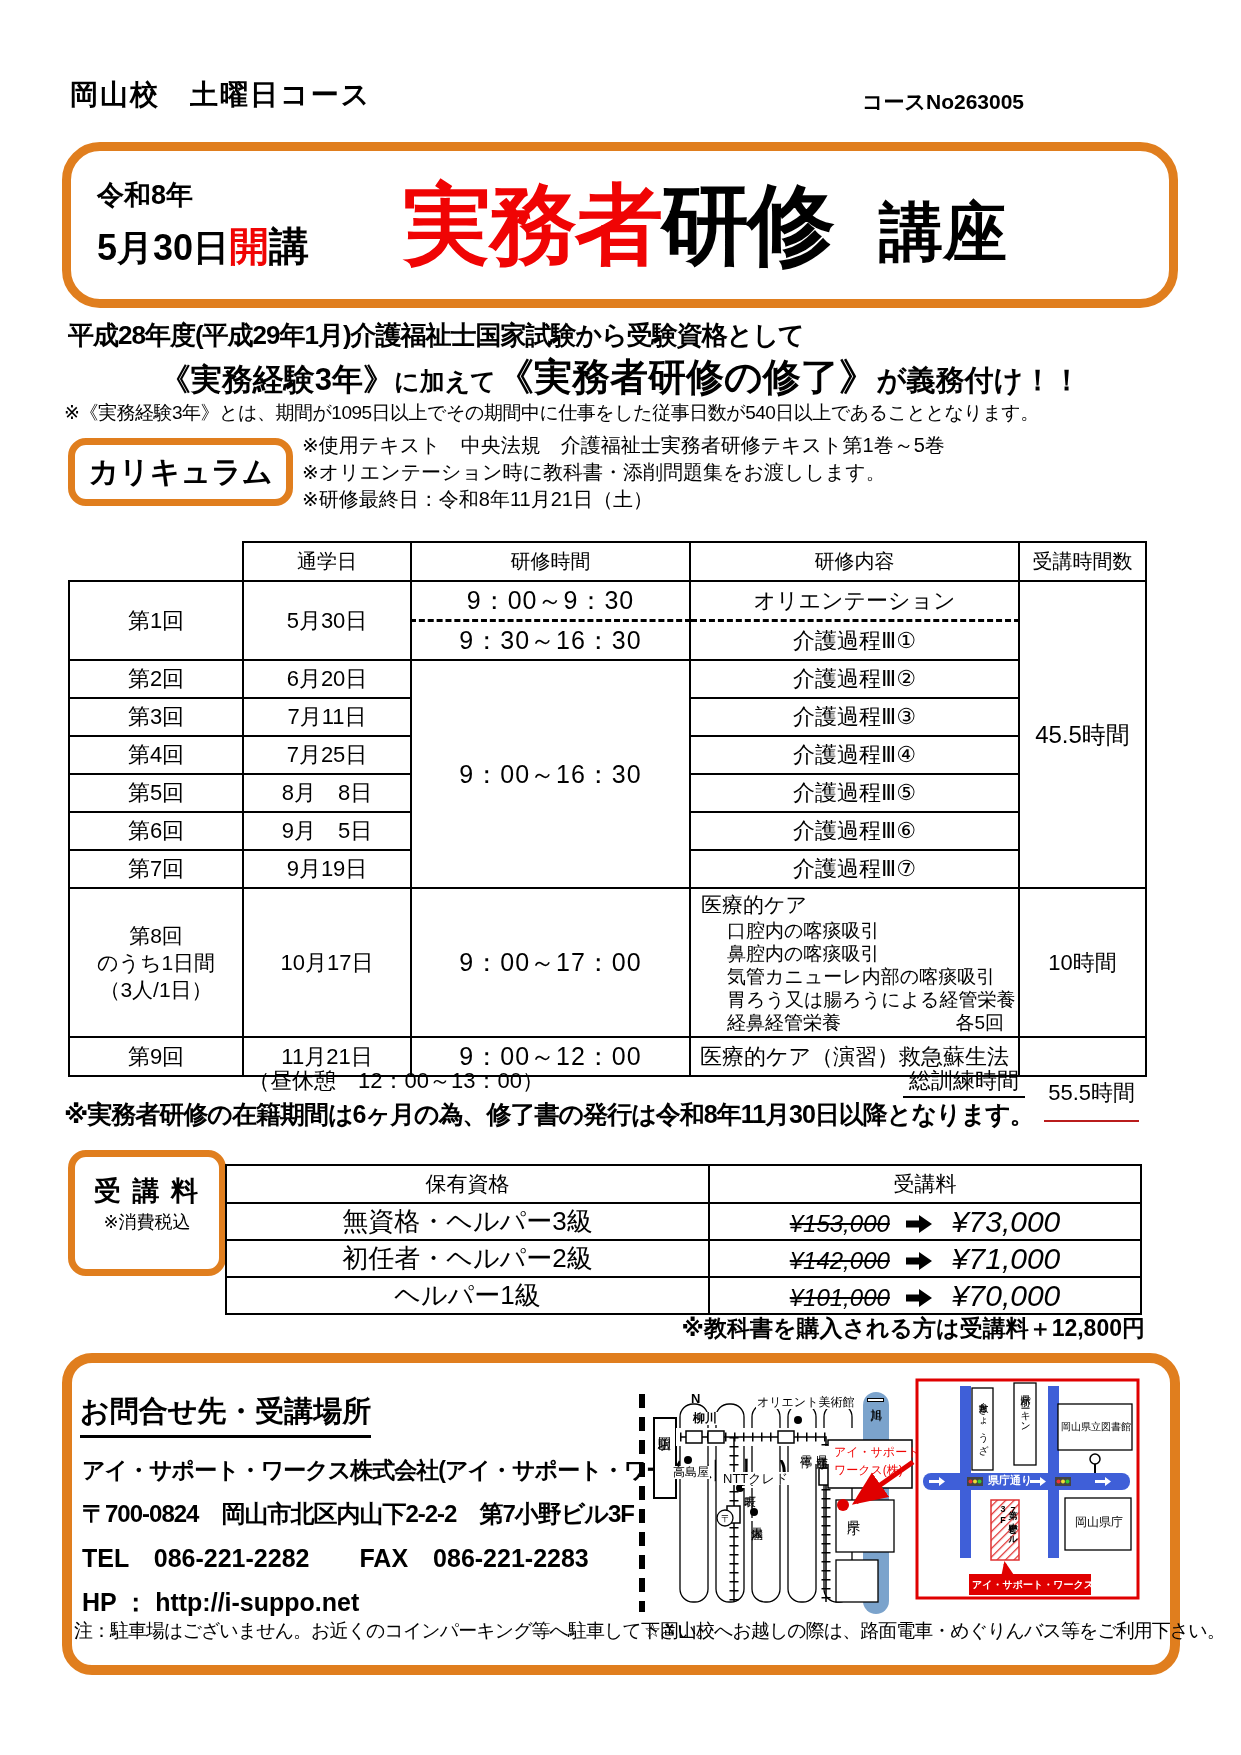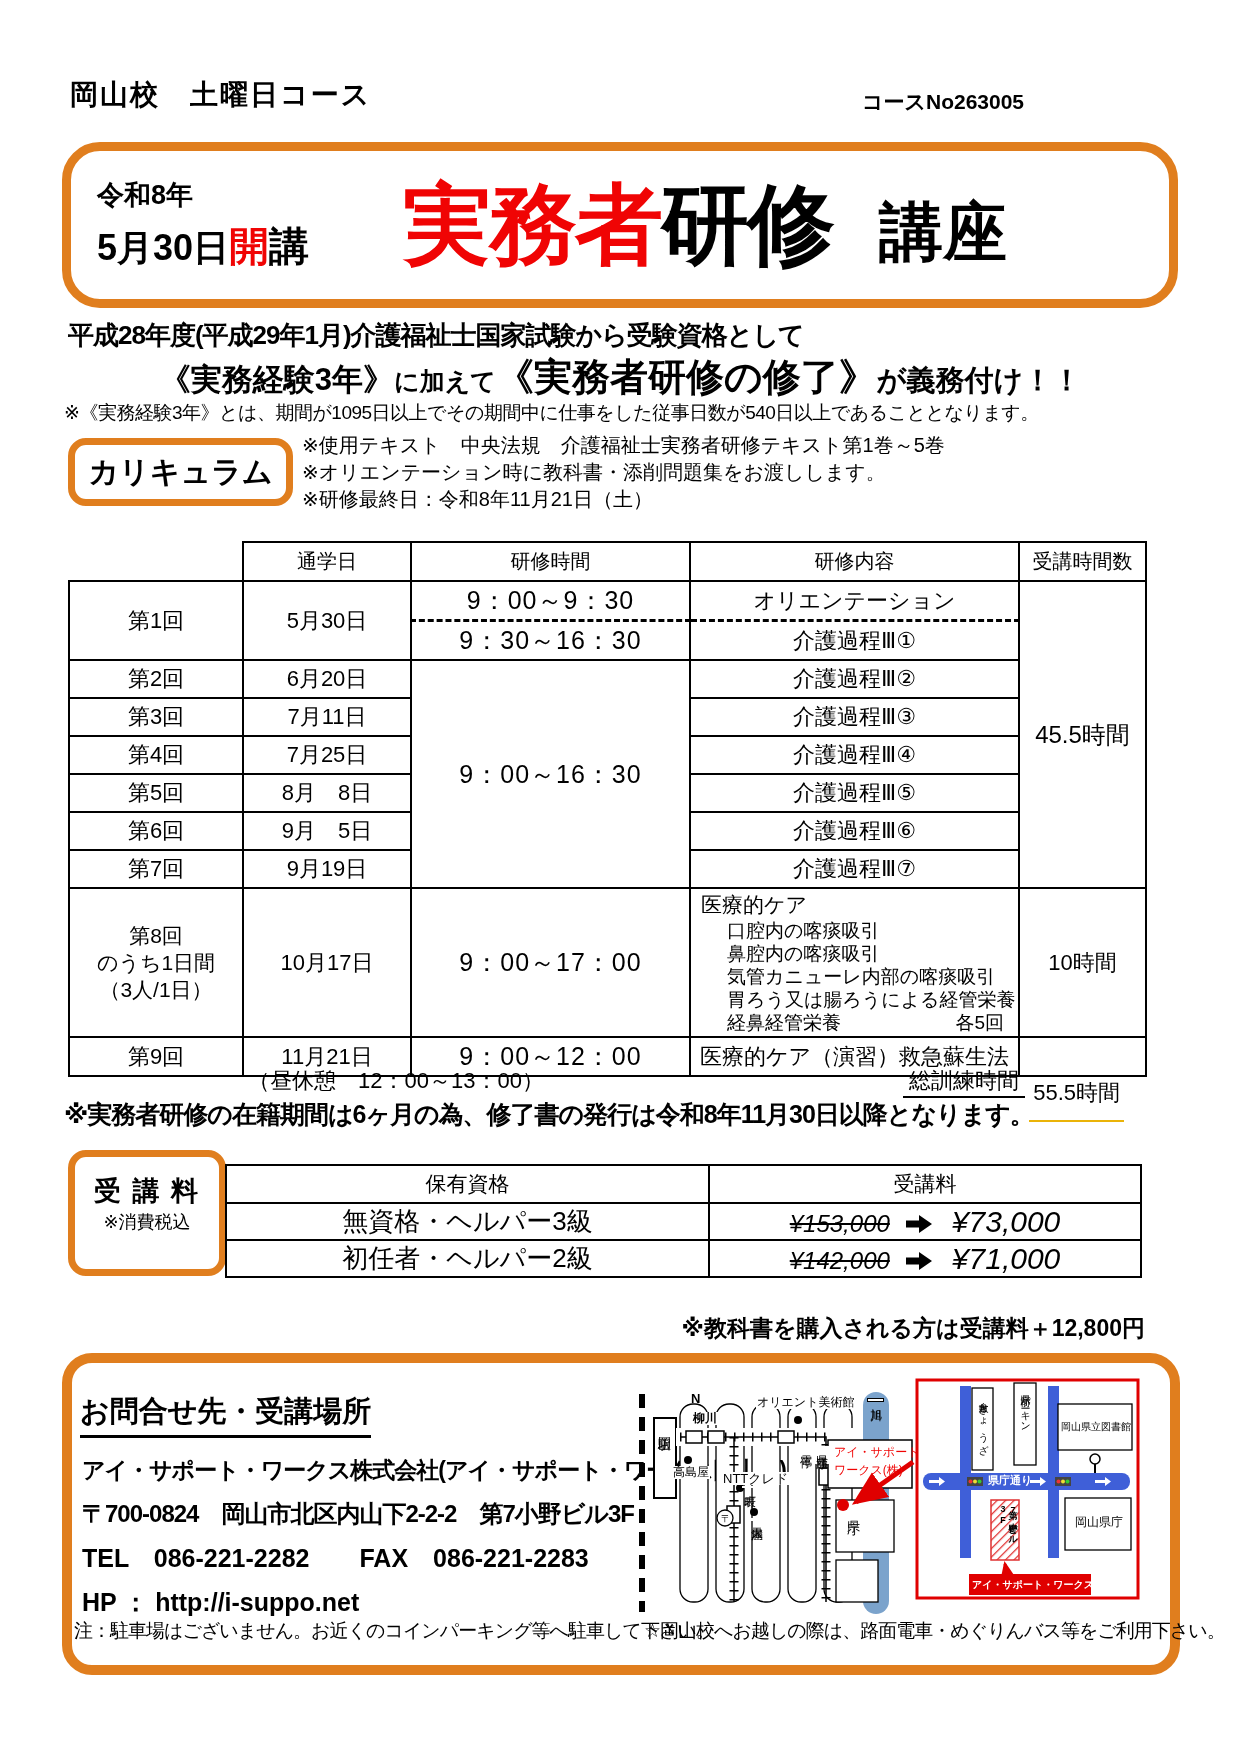--- a/index.html
+++ b/index.html
@@ -43,21 +43,21 @@
   .sched .dash{border-bottom:3px dashed #000;}
   .sched .hours{font-size:24px;}
   .sched .sess div{line-height:27px;font-size:21px;}
   .sched .med{text-align:left;vertical-align:middle;}
   .sched .med .mt{font-size:21px;padding-left:8px;}
   .sched .med .mi{font-size:19px;padding-left:34px;line-height:23px;}
   .sched .med .mlast{display:flex;justify-content:space-between;padding-right:12px;}
   .schedfoot{left:68px;top:1066px;width:1077px;font-size:22px;}
   .lunch{position:absolute;left:180px;top:0;}
   .total{position:absolute;right:120px;top:0;border-bottom:2px solid #000;padding:0 6px;}
-  .totalv{position:absolute;right:21px;top:0;border-bottom:2px solid #eab308;padding:12px 4px;}
+  .totalv{position:absolute;right:6px;top:0;border-bottom:2px solid #b91c1c;padding:12px 4px;}
   .periodnote{left:64px;top:1098px;font-size:25px;font-weight:bold;letter-spacing:-1px;}
   
   .feebox{left:68px;top:1150px;width:144px;height:96px;border:7px solid #e07e1e;border-radius:18px;
           text-align:center;padding-top:16px;}
   .feebox .fl{font-size:27px;font-weight:bold;letter-spacing:2px;}
   .feebox .ft{font-size:18px;margin-top:1px;}
   .feetable{left:225px;top:1164px;width:915px;}
   .feetable td{border:2px solid #000;text-align:center;vertical-align:middle;padding:0;}
   .feetable tr.fh{height:38px;} .feetable tr.fr{height:36px;}
   .feetable tr.fh td{font-size:21px;}
@@ -229,20 +229,26 @@
       <td class="p"><span class="old">¥153,000</span><svg class="arrow-ic" width="26" height="18" viewBox="0 0 26 18">
               <polygon points="0,5.5 13,5.5 13,0 26,9 13,18 13,12.5 0,12.5" fill="#000"></polygon>
             </svg><span class="new">¥73,000</span></td>
     </tr>
     <tr class="fr">
       <td class="q">初任者・ヘルパー2級</td>
       <td class="p"><span class="old">¥142,000</span><svg class="arrow-ic" width="26" height="18" viewBox="0 0 26 18">
               <polygon points="0,5.5 13,5.5 13,0 26,9 13,18 13,12.5 0,12.5" fill="#000"></polygon>
             </svg><span class="new">¥71,000</span></td>
     </tr>
+    <tr class="fr">
+      <td class="q">ヘルパー1級</td>
+      <td class="p"><span class="old">¥101,000</span><svg class="arrow-ic" width="26" height="18" viewBox="0 0 26 18">
+              <polygon points="0,5.5 13,5.5 13,0 26,9 13,18 13,12.5 0,12.5" fill="#000"></polygon>
+            </svg><span class="new">¥70,000</span></td>
+    </tr>
   </tbody>
     </table>
   <div class="abs tbnote">※教科書を購入される方は受講料＋12,800円</div>
 
   <div class="abs contactbox"></div>
   <div class="abs cheading">お問合せ先・受講場所</div>
   <div class="abs ccompany">アイ・サポート・ワークス株式会社(アイ・サポート・ワークス岡山校)</div>
   <div class="abs caddress">〒700-0824　岡山市北区内山下2-2-2　第7小野ビル3F</div>
   <div class="abs ctel">TEL　086-221-2282　　FAX　086-221-2283</div>
   <div class="abs chp">HP ： http://i-suppo.net</div>

